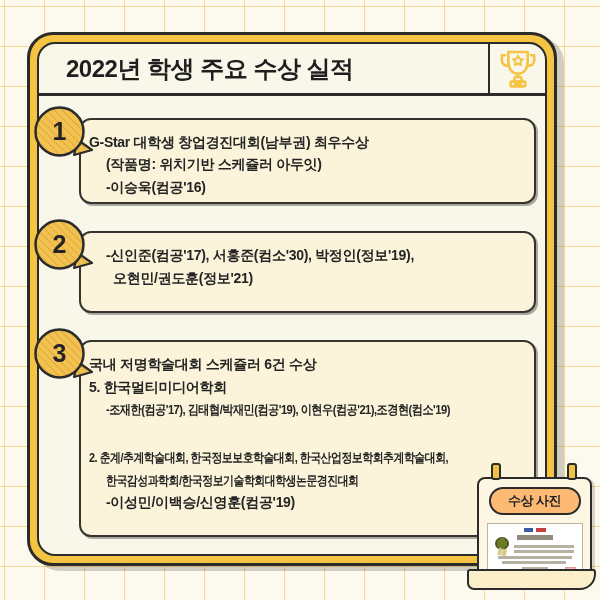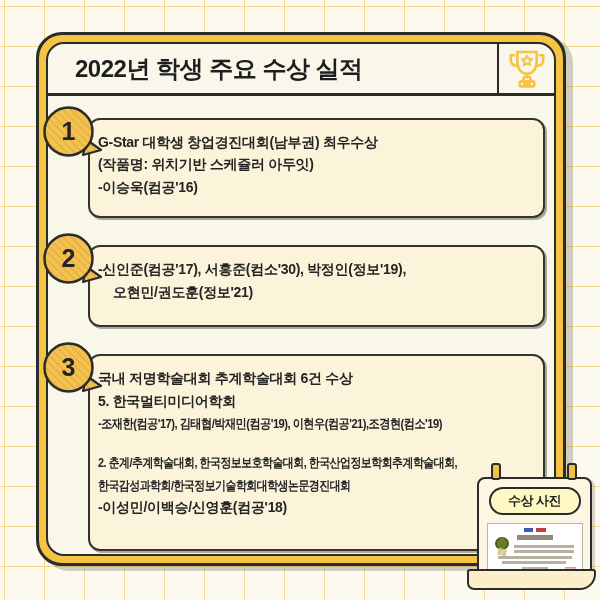--- a/index.html
+++ b/index.html
@@ -7,51 +7,51 @@
     width:600px;height:600px;position:relative;overflow:hidden;
     font-family:"Liberation Sans","DejaVu Sans",sans-serif;
     background-color:#FCF9EE;
     background-image:
       linear-gradient(to right,#F6D88E 1px,transparent 1px),
       linear-gradient(to bottom,#F6D88E 1px,transparent 1px);
     background-size:40px 40px;
     background-position:4px 6px;
   }
   .card{
-    position:absolute;left:36px;top:32px;width:530px;height:534px;
+    position:absolute;left:27px;top:32px;width:530px;height:534px;
     background:#F5C443;border:3px solid #2B2B2B;border-radius:26px;
     box-shadow:7px 5px 0 rgba(110,104,86,0.30);
     padding:7px;box-sizing:border-box;z-index:1;
   }
   .card-inner{
     width:100%;height:100%;box-sizing:border-box;
     background:#F9F6EA;border:2.5px solid #2B2B2B;border-radius:18px;
     display:flex;flex-direction:column;
   }
   .header{display:flex;flex-shrink:0;height:49px;border-bottom:3px solid #2B2B2B;}
   .header-title-cell{flex:1;display:flex;align-items:center;padding-left:27px;}
   .page-title{font-size:24px;font-weight:800;color:#1E1E1E;letter-spacing:-0.5px;}
   .header-trophy-cell{width:57px;border-left:2.5px solid #2B2B2B;display:flex;align-items:center;justify-content:center;box-sizing:border-box;}
   .content{flex:1;position:relative;padding:22px 9px 0 40px;}
   .award-row{position:relative;margin-bottom:27px;}
   .award-box{
     background:#FBF4DA;border:2.5px solid #35332E;border-radius:12px;
     box-shadow:2px 2px 0 rgba(53,51,46,0.40);
-    padding:11px 12px 18px 8px;box-sizing:border-box;
+    padding:11px 12px 4px 8px;box-sizing:border-box;
   }
   .box-1{min-height:84px;}
   .box-2{min-height:82px;}
   .box-3{min-height:197px;}
   .line{font-size:14px;line-height:1.6;font-weight:700;color:#242424;letter-spacing:-0.3px;}
-  .ind{margin-left:0;}
-  .ind2{margin-left:15px;}
+  .ind{margin-left:17px;}
+  .ind2{margin-left:24px;}
   .cond{white-space:nowrap;}
   .cond .sq{display:inline-block;transform:scaleX(0.86);transform-origin:0 50%;font-size:13px;letter-spacing:-0.6px;white-space:nowrap;}
   .cond2 .sq{transform:scaleX(0.84);}
-  .gap-top{margin-top:16px;}
+  .gap-top{margin-top:25px;}
   .badge{position:absolute;left:-46px;top:-13px;width:62px;height:58px;z-index:2;}
   .badge-num{
     position:absolute;left:0;top:0;width:53px;height:53px;
     display:flex;align-items:center;justify-content:center;
     font-size:25px;font-weight:800;color:#242424;
   }
   
   .photo-note{position:absolute;left:476px;top:463px;width:117px;height:131px;z-index:5;}
   .pin{position:absolute;top:0;width:10px;height:17px;background:#EFC243;border:2px solid #2B2B2B;border-radius:3px;z-index:9;box-sizing:border-box;}
   .pin-left{left:15px;}
@@ -61,21 +61,21 @@
     background:#FCF6E2;border:2.5px solid #2B2B2B;border-radius:8px;
     box-shadow:3px 2px 0 rgba(110,104,86,0.25);
     z-index:6;box-sizing:border-box;padding-top:7px;
   }
   .note-curl{
     position:absolute;left:-9px;right:-3px;bottom:4px;height:21px;
     background:#FAEFC9;border:2.5px solid #2B2B2B;border-radius:3px 3px 16px 7px;
     z-index:8;box-sizing:border-box;
   }
   .pill{
-    margin:1px auto 0;width:92px;height:28px;background:#fef9c3;
+    margin:1px auto 0;width:92px;height:28px;background:#fdba74;
     border:2px solid #2B2B2B;border-radius:14px;box-sizing:border-box;
     display:flex;align-items:center;justify-content:center;
     font-size:13px;font-weight:800;color:#222;letter-spacing:-0.5px;
   }
   .cert{
     margin:8px auto 0;width:94px;height:57px;background:#FFFFFF;
     border:1px solid #B9B4A6;position:relative;
   }
   .cert-logo{position:absolute;top:4px;left:50%;transform:translateX(-50%);width:22px;height:3.5px;
     background:linear-gradient(90deg,#3B5BA5 0 42%,#ffffff 42% 55%,#C24040 55% 100%);}
@@ -167,26 +167,26 @@
                 <rect width="5.5" height="5.5" fill="#F3C14F"></rect>
                 <line x1="0" y1="0" x2="0" y2="5.5" stroke="#D8A63B" stroke-width="1.6"></line>
               </pattern>
             </defs>
             <path d="M45 35 L59 45 L41 50 Z" fill="url(#hatch3)" stroke="#2B2B2B" stroke-width="2.2" stroke-linejoin="round"></path>
             <circle cx="26.5" cy="26.5" r="24" fill="url(#hatch3)" stroke="#2B2B2B" stroke-width="2.5"></circle>
           </svg>
           <span class="badge-num">3</span>
         </div>
         <div class="award-box box-3">
-          <div class="line">국내 저명학술대회 추계학술대회 6건 수상</div>
+          <div class="line">국내 저명학술대회 스케쥴러 6건 수상</div>
           <div class="line">5. 한국멀티미디어학회</div>
           <div class="line ind cond"><span class="sq">-조재한(컴공'17), 김태협/박재민(컴공'19), 이현우(컴공'21),조경현(컴소'19)</span></div>
           <div class="line cond cond2 gap-top"><span class="sq">2. 춘계/추계학술대회, 한국정보보호학술대회, 한국산업정보학회추계학술대회,</span></div>
           <div class="line ind cond cond2"><span class="sq">한국감성과학회/한국정보기술학회대학생논문경진대회</span></div>
-          <div class="line ind">-이성민/이백승/신영훈(컴공'18)</div>
+          <div class="line ind">-이성민/이백승/신영훈(컴공'19)</div>
         </div>
       </div>
 
     </div>
   </div>
 </div>
 
 <div class="photo-note">
   <div class="pin pin-left"></div>
   <div class="pin pin-right"></div>

